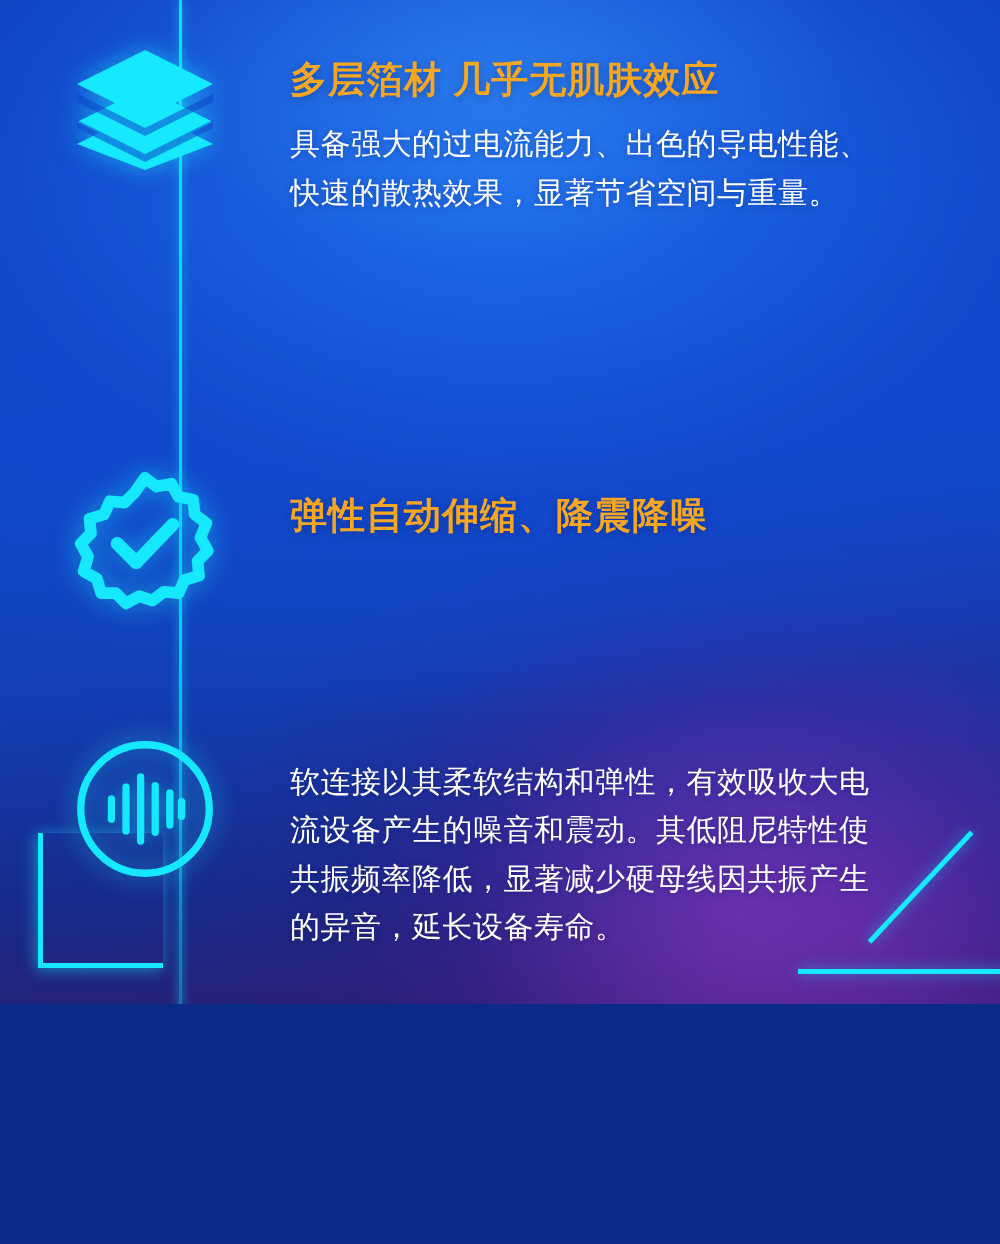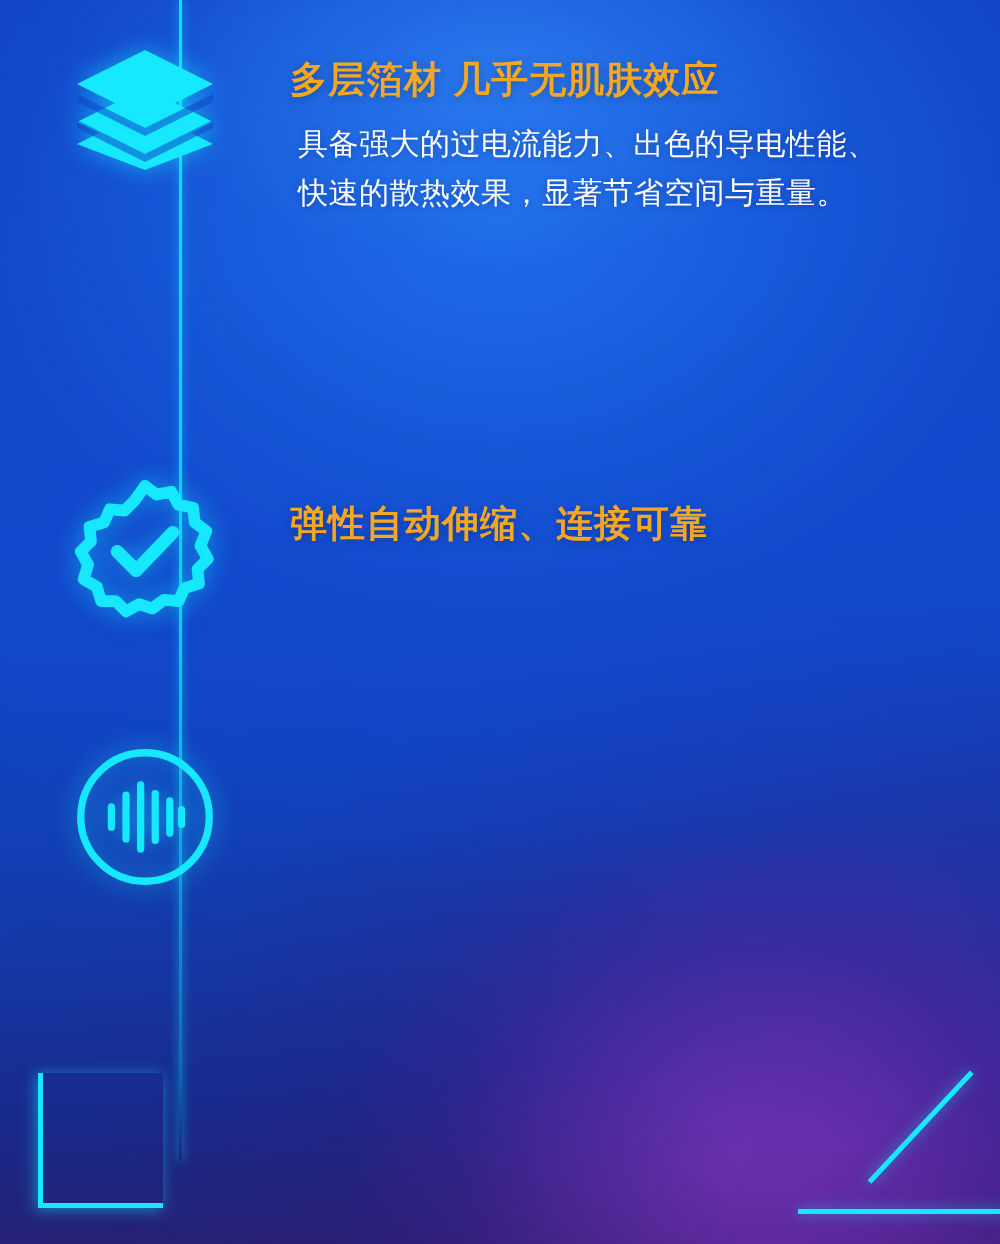--- a/index.html
+++ b/index.html
@@ -10,21 +10,21 @@
     width: 1000px;
     height: 1244px;
     overflow: hidden;
     font-family: "Liberation Sans", "DejaVu Sans", sans-serif;
     background: #0b2a8a;
   }
 
   .page {
     position: relative;
     width: 1000px;
-    height: 1244px;
+    height: 1004px;
     overflow: hidden;
     background:
       radial-gradient(115% 70% at 50% 18%, rgba(30,110,235,0.95) 0%, rgba(18,72,205,0.75) 45%, rgba(10,40,150,0.0) 78%),
       radial-gradient(90% 60% at 85% 92%, rgba(120,40,180,0.55) 0%, rgba(60,25,130,0.22) 45%, rgba(10,30,120,0) 75%),
       linear-gradient(177deg, #0c3ab5 0%, #0e46c8 22%, #1048cc 45%, #123fb4 66%, #182a8c 86%, #2a1f6e 100%);
   }
 
   
   .streaks {
     position: absolute;
@@ -138,21 +138,21 @@
     font-weight: bold;
     letter-spacing: 1px;
     line-height: 1.2;
     margin: 0 0 18px 0;
     text-shadow: 0 2px 10px rgba(0,0,0,0.25);
   }
   .item-desc {
     color: #ffffff;
     font-size: 30px;
     line-height: 1.62;
-    margin: 8px;
+    margin: 0;
     letter-spacing: 0.5px;
     text-shadow: 0 1px 6px rgba(0,20,80,0.35);
   }
 
   .item-1 { margin-bottom: 246px; }
   .item-2 { margin-bottom: 108px; }
 </style>
 </head>
 <body>
 
@@ -192,38 +192,39 @@
         <div class="icon-wrap">
           <svg width="146" height="146" viewBox="0 0 100 100" aria-hidden="true">
             <path d="M50 4
                      L58 10 L68 8 L73 17 L83 19 L84 29 L92 35 L88 45 L93 54 L86 61 L87 71 L77 74 L73 83 L63 82 L55 88
                      L46 85 L37 90 L30 83 L20 83 L17 73 L8 68 L11 58 L6 49 L13 42 L12 32 L22 29 L26 20 L36 21 L43 14 Z" fill="none" stroke="#16e8ff" stroke-width="8" stroke-linejoin="round"></path>
             <polyline points="31,49 44,62 69,36" fill="none" stroke="#16e8ff" stroke-width="9" stroke-linecap="round" stroke-linejoin="round"></polyline>
           </svg>
         </div>
       </div>
       <div class="item-body">
-        <h2 class="item-title">弹性自动伸缩、连接可靠</h2>
+        <h2 class="item-title">弹性自动伸缩、降震降噪</h2>
       </div>
     </div>
 
     <div class="item item-3">
       <div class="item-icon">
         <div class="icon-wrap">
           <svg width="146" height="146" viewBox="0 0 100 100" aria-hidden="true">
             <circle cx="50" cy="50" r="44" fill="none" stroke="#16e8ff" stroke-width="5"></circle>
             <g stroke="#16e8ff" stroke-width="5" stroke-linecap="round">
               <line x1="27" y1="43" x2="27" y2="57"></line>
               <line x1="37" y1="35" x2="37" y2="65"></line>
               <line x1="47" y1="28" x2="47" y2="72"></line>
               <line x1="57" y1="34" x2="57" y2="66"></line>
               <line x1="67" y1="39" x2="67" y2="61"></line>
               <line x1="75" y1="45" x2="75" y2="55"></line>
             </g>
           </svg>
         </div>
       </div>
       <div class="item-body">
+        <p class="item-desc">软连接以其柔软结构和弹性，有效吸收大电流设备产生的噪音和震动。其低阻尼特性使共振频率降低，显著减少硬母线因共振产生的异音，延长设备寿命。</p>
       </div>
     </div>
 
   </div>
 </div>
 
 </body></html>

